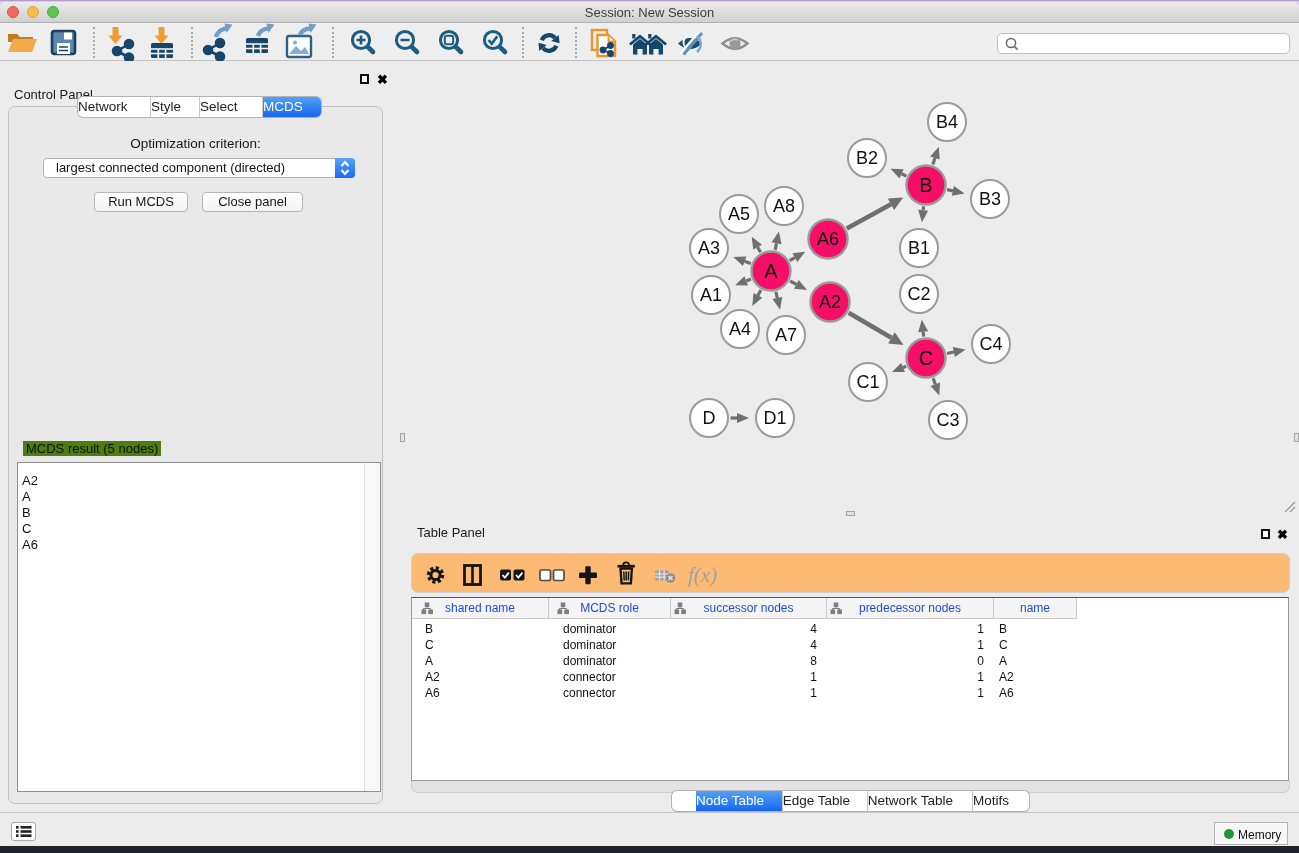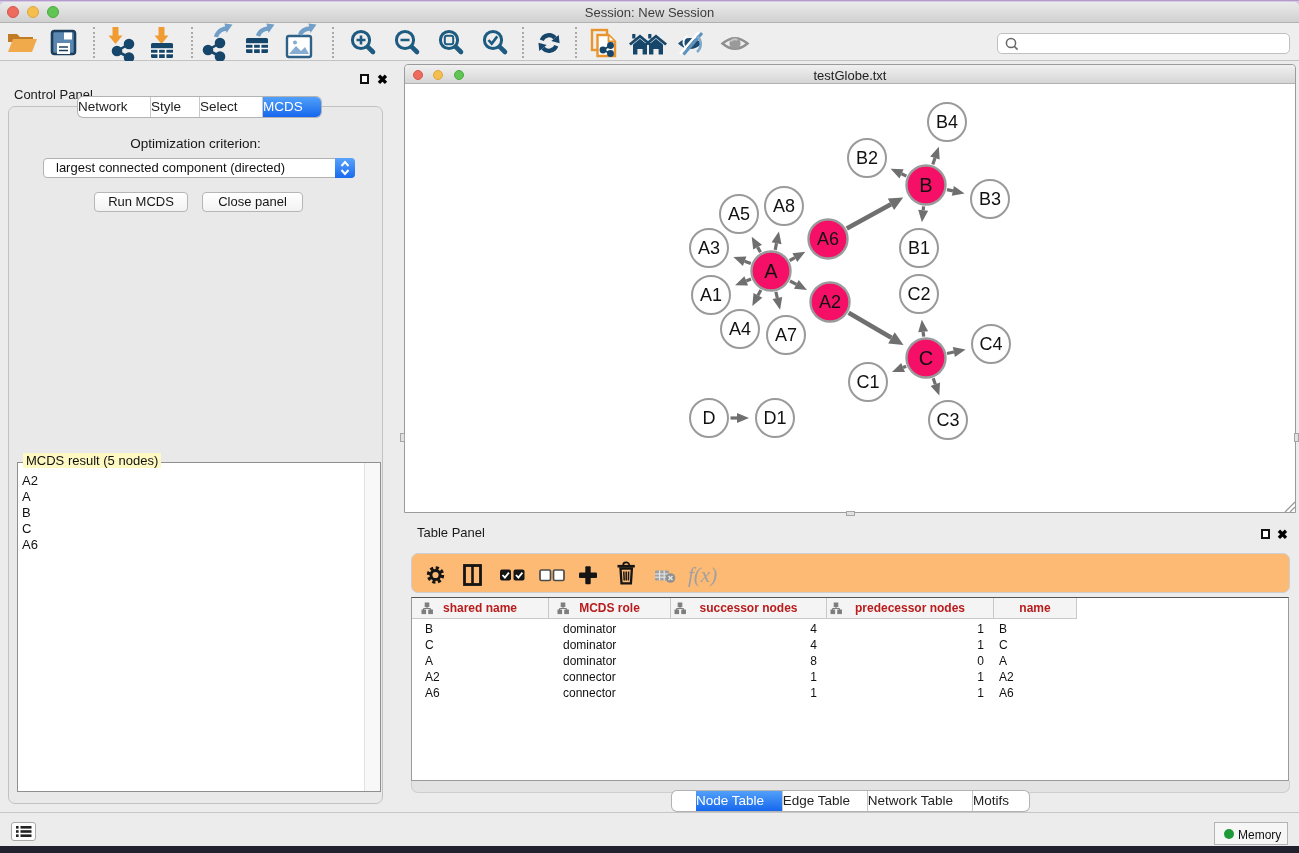--- a/index.html
+++ b/index.html
@@ -19,34 +19,34 @@
 #cp-box { position:absolute; left:8px; top:104px; width:375px; height:698px; background:#e9e9e9; border:1px solid #c2c2c2; border-radius:7px; }
 .seg { position:absolute; display:flex; height:20px; border-radius:5px; background:#fff; box-shadow:0 0 0 1px #b3b3b3; overflow:hidden; }
 .seg div { font-size:13.5px; color:#222; text-align:left; line-height:19px; border-left:1px solid #c8c8c8; }
 .seg div:first-child { border-left:none; }
 .seg .on { background:linear-gradient(#52a0f9,#1667ee); color:#fff; }
 #optlabel { position:absolute; left:8px; top:134px; width:375px; text-align:center; font-size:13.5px; color:#161616; }
 #dropdown { position:absolute; left:43px; top:156px; width:312px; height:20px; background:#fff; border:1px solid #b2b2b2; border-radius:4px; font-size:13px; color:#111; line-height:18px; padding-left:12px; }
 #stepper { position:absolute; right:-1px; top:-1px; width:20px; height:20px; background:linear-gradient(#58a3fa,#1a6aef); border-radius:0 4px 4px 0; }
 .btn { position:absolute; top:190px; height:20px; background:linear-gradient(#ffffff,#f2f2f2); border:1px solid #b6b6b6; border-radius:4px; font-size:13px; color:#161616; text-align:center; line-height:18px; }
 #mcdsbox { position:absolute; left:17px; top:460px; width:364px; height:330px; background:#fff; border:1px solid #8f8f8f; }
-#mcdslegend { position:absolute; left:23px; top:451px; background:#fef9c3; padding:0 3px; font-size:13px; color:#111; }
+#mcdslegend { position:absolute; left:23px; top:439px; background:#4d7c0f; padding:0 3px; font-size:13px; color:#111; }
 #mcdslist { position:absolute; left:22px; top:471px; font-size:13px; color:#111; line-height:16px; }
 #mcdsscroll { position:absolute; left:364px; top:461px; width:16px; height:328px; background:#f8f8f8; border-left:1px solid #e2e2e2; }
 
 #netwin { position:absolute; left:404px; top:62px; width:892px; height:449px; background:#fff; border:1px solid #9b9b9b; border-radius:4px 4px 0 0; }
 #nettitle { position:absolute; left:0; top:0; width:100%; height:19px; background:linear-gradient(#f0f0f0,#d6d6d6); border-bottom:1px solid #b2b2b2; border-radius:4px 4px 0 0; }
 .ntl { position:absolute; top:5px; width:10px; height:10px; border-radius:50%; }
 #nettitletext { position:absolute; top:3px; width:100%; text-align:center; font-size:13px; color:#222; }
 
 #tp-title { position:absolute; left:417px; top:523px; font-size:13px; color:#1a1a1a; }
 #tp-toolbar { position:absolute; left:411px; top:551px; width:879px; height:40px; background:#fdba74; border:1px solid #cecece; border-radius:7px; }
 #tbl { position:absolute; left:411px; top:595px; width:878px; height:184px; background:#fff; border:1px solid #9a9a9a; border-top:1px solid #555; }
 #tblhead { position:absolute; left:0; top:0; height:21px; width:665px; background:#f4f4f4; border-bottom:1px solid #c9c9c9; }
-.th { position:absolute; top:0; height:20px; border-right:1px solid #c9c9c9; font-size:12px; color:#b91c1c; text-align:center; line-height:20px;font-weight:bold; }
+.th { position:absolute; top:0; height:20px; border-right:1px solid #c9c9c9; font-size:12px; color:#1d4ed8; text-align:center; line-height:20px; }
 .td { position:absolute; font-size:12px; color:#111; height:16px; line-height:16px; }
 #tp-strip { position:absolute; left:411px; top:779px; width:879px; height:12px; background:#e3e3e3; border:1px solid #cecece; border-top:none; border-radius:0 0 7px 7px; }
 #listbtn { position:absolute; left:11px; top:820px; width:25px; height:19px; background:#fdfdfd; border:1px solid #a9a9a9; border-radius:3px; }
 #membtn { position:absolute; left:1214px; top:820px; width:74px; height:23px; background:#f6f6f6; border:1px solid #b4b4b4; font-size:12px; color:#111; }
 .wgrip { position:absolute; background:#e0e0e0; border:1px solid #a5a5a5; }
 </style></head>
 <body>
 <div style="position:absolute;left:0;top:0;width:100%;height:1px;background:#b49bce;"></div>
 <div id="appwin">
   <div id="titlebar">
@@ -217,28 +217,20 @@
           <path d="M6.5,12 l3.5,4 l3.5,-4" stroke="#fff" stroke-width="2" fill="none"></path>
         </svg></div>
   </div>
   <div class="btn" style="left:94px;width:94px;">Run MCDS</div>
   <div class="btn" style="left:202px;width:101px;">Close panel</div>
   <div id="mcdsbox"></div>
   <div id="mcdsscroll"></div>
   <div id="mcdslegend">MCDS result (5 nodes)</div>
   <div id="mcdslist">A2<br>A<br>B<br>C<br>A6</div>
 
-  <div id="netwin">
-    <div id="nettitle">
-      <div class="ntl" style="left:8px;background:#ee6a5e;border:1px solid #d55549;"></div>
-      <div class="ntl" style="left:28px;background:#f5bf4f;border:1px solid #dda63d;"></div>
-      <div class="ntl" style="left:49px;background:#61c555;border:1px solid #4aab40;"></div>
-      <div id="nettitletext">testGlobe.txt</div>
-    </div>
-  </div>
   <svg id="graph" class="abs" style="left:405px;top:81px;" width="890" height="429">
 <line x1="346.0" y1="196.0" x2="341.3" y2="197.9" stroke="#6f6f6f" stroke-width="3.2"></line>
 <polygon points="330.1,202.3 339.4,193.2 343.1,202.5" fill="#6f6f6f"></polygon>
 <line x1="345.8" y1="180.5" x2="339.6" y2="178.2" stroke="#6f6f6f" stroke-width="3.2"></line>
 <polygon points="328.4,174.0 341.4,173.5 337.9,182.9" fill="#6f6f6f"></polygon>
 <line x1="355.9" y1="207.0" x2="352.9" y2="212.5" stroke="#6f6f6f" stroke-width="3.2"></line>
 <polygon points="347.3,223.1 348.5,210.1 357.3,214.8" fill="#6f6f6f"></polygon>
 <line x1="355.5" y1="169.3" x2="352.6" y2="164.1" stroke="#6f6f6f" stroke-width="3.2"></line>
 <polygon points="346.7,153.7 357.0,161.7 348.2,166.6" fill="#6f6f6f"></polygon>
 <line x1="370.9" y1="208.9" x2="372.3" y2="215.0" stroke="#6f6f6f" stroke-width="3.2"></line>

